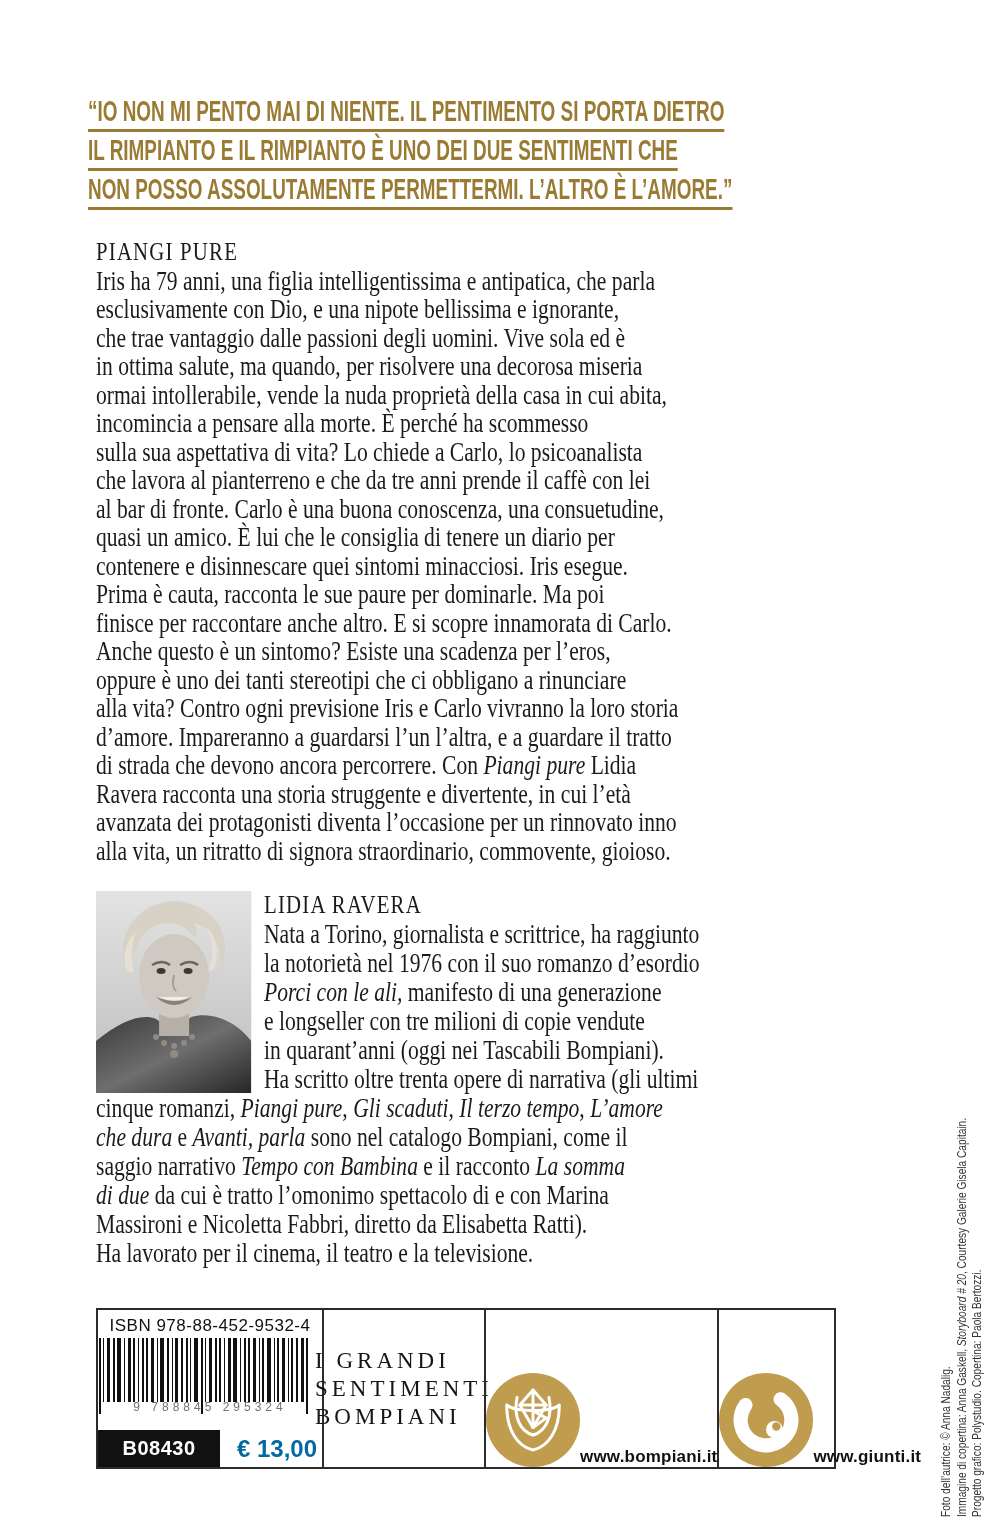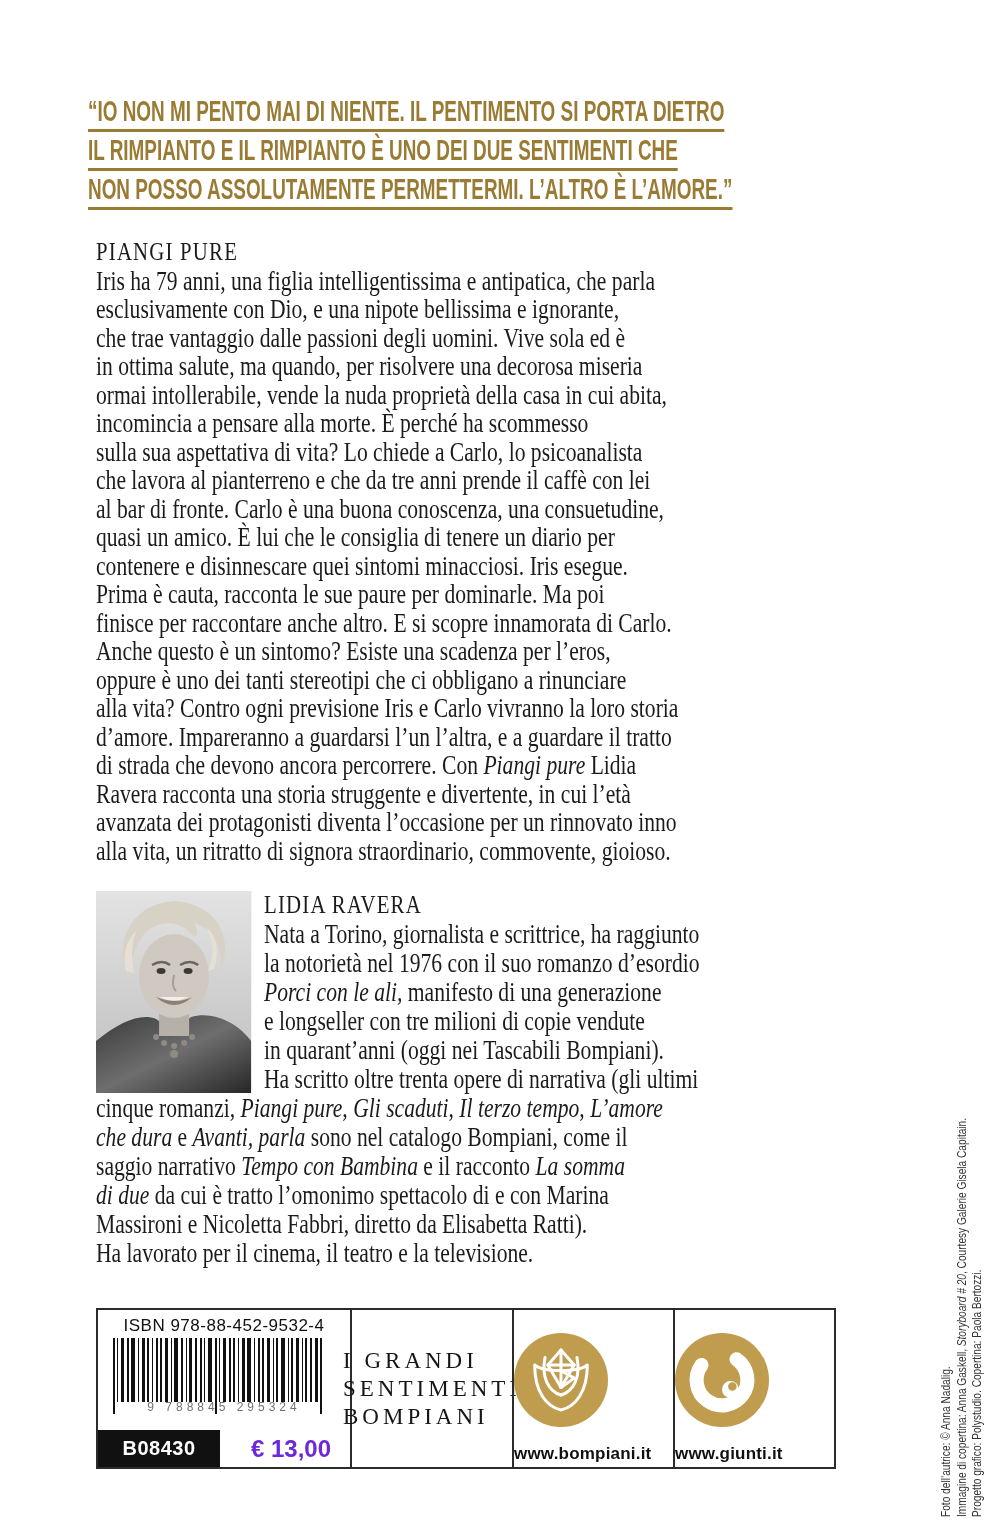--- a/index.html
+++ b/index.html
@@ -38,25 +38,25 @@
   .fcell + .fcell{border-left:2px solid #2b2b2b;}
   .cell-barcode{width:252px;display:flex;flex-direction:column;}
   .isbn-label{font-size:17px;letter-spacing:0.5px;text-align:center;padding-top:6px;color:#111;}
   .bars{margin:2px auto 0 auto;}
   .bc-digits{font-size:12px;letter-spacing:4px;text-align:center;color:#737373;margin-top:-16px;
              background:transparent;line-height:18px;}
   .price-row{margin-top:auto;height:37px;display:flex;gap:12px;}
   .code-box{width:122px;background:#111;color:#fff;display:flex;align-items:center;justify-content:center;
             font-size:20px;font-weight:bold;letter-spacing:0.5px;}
   .price-box{flex:1;display:flex;align-items:center;justify-content:center;
-             font-size:24px;font-weight:bold;color:#6d28d9;}
+             font-size:24px;font-weight:bold;color:#0369a1;}
   .cell-series{width:162px;display:flex;align-items:center;justify-content:center;}
   .series-text{font-family:"Liberation Serif",serif;font-size:23px;line-height:28px;
                letter-spacing:4px;text-align:left;color:#161616;}
-  .cell-logo{flex:1;display:flex;flex-direction:column;align-items:flex-start;}
+  .cell-logo{flex:1;display:flex;align-items:flex-end;}
   .logo-circle{width:94px;height:94px;margin-top:23px;}
   .logo-url{margin-top:17px;font-size:17px;font-weight:bold;color:#111;letter-spacing:0.2px;}
 
   
   .credits{position:absolute;left:938px;top:1481px;
            transform:rotate(-90deg) scaleX(0.78);transform-origin:0 0;
            font-family:"Liberation Sans",sans-serif;font-size:13px;line-height:15.5px;
            color:#333;white-space:nowrap;}
   .credits .cline{white-space:nowrap;}
 </style>

